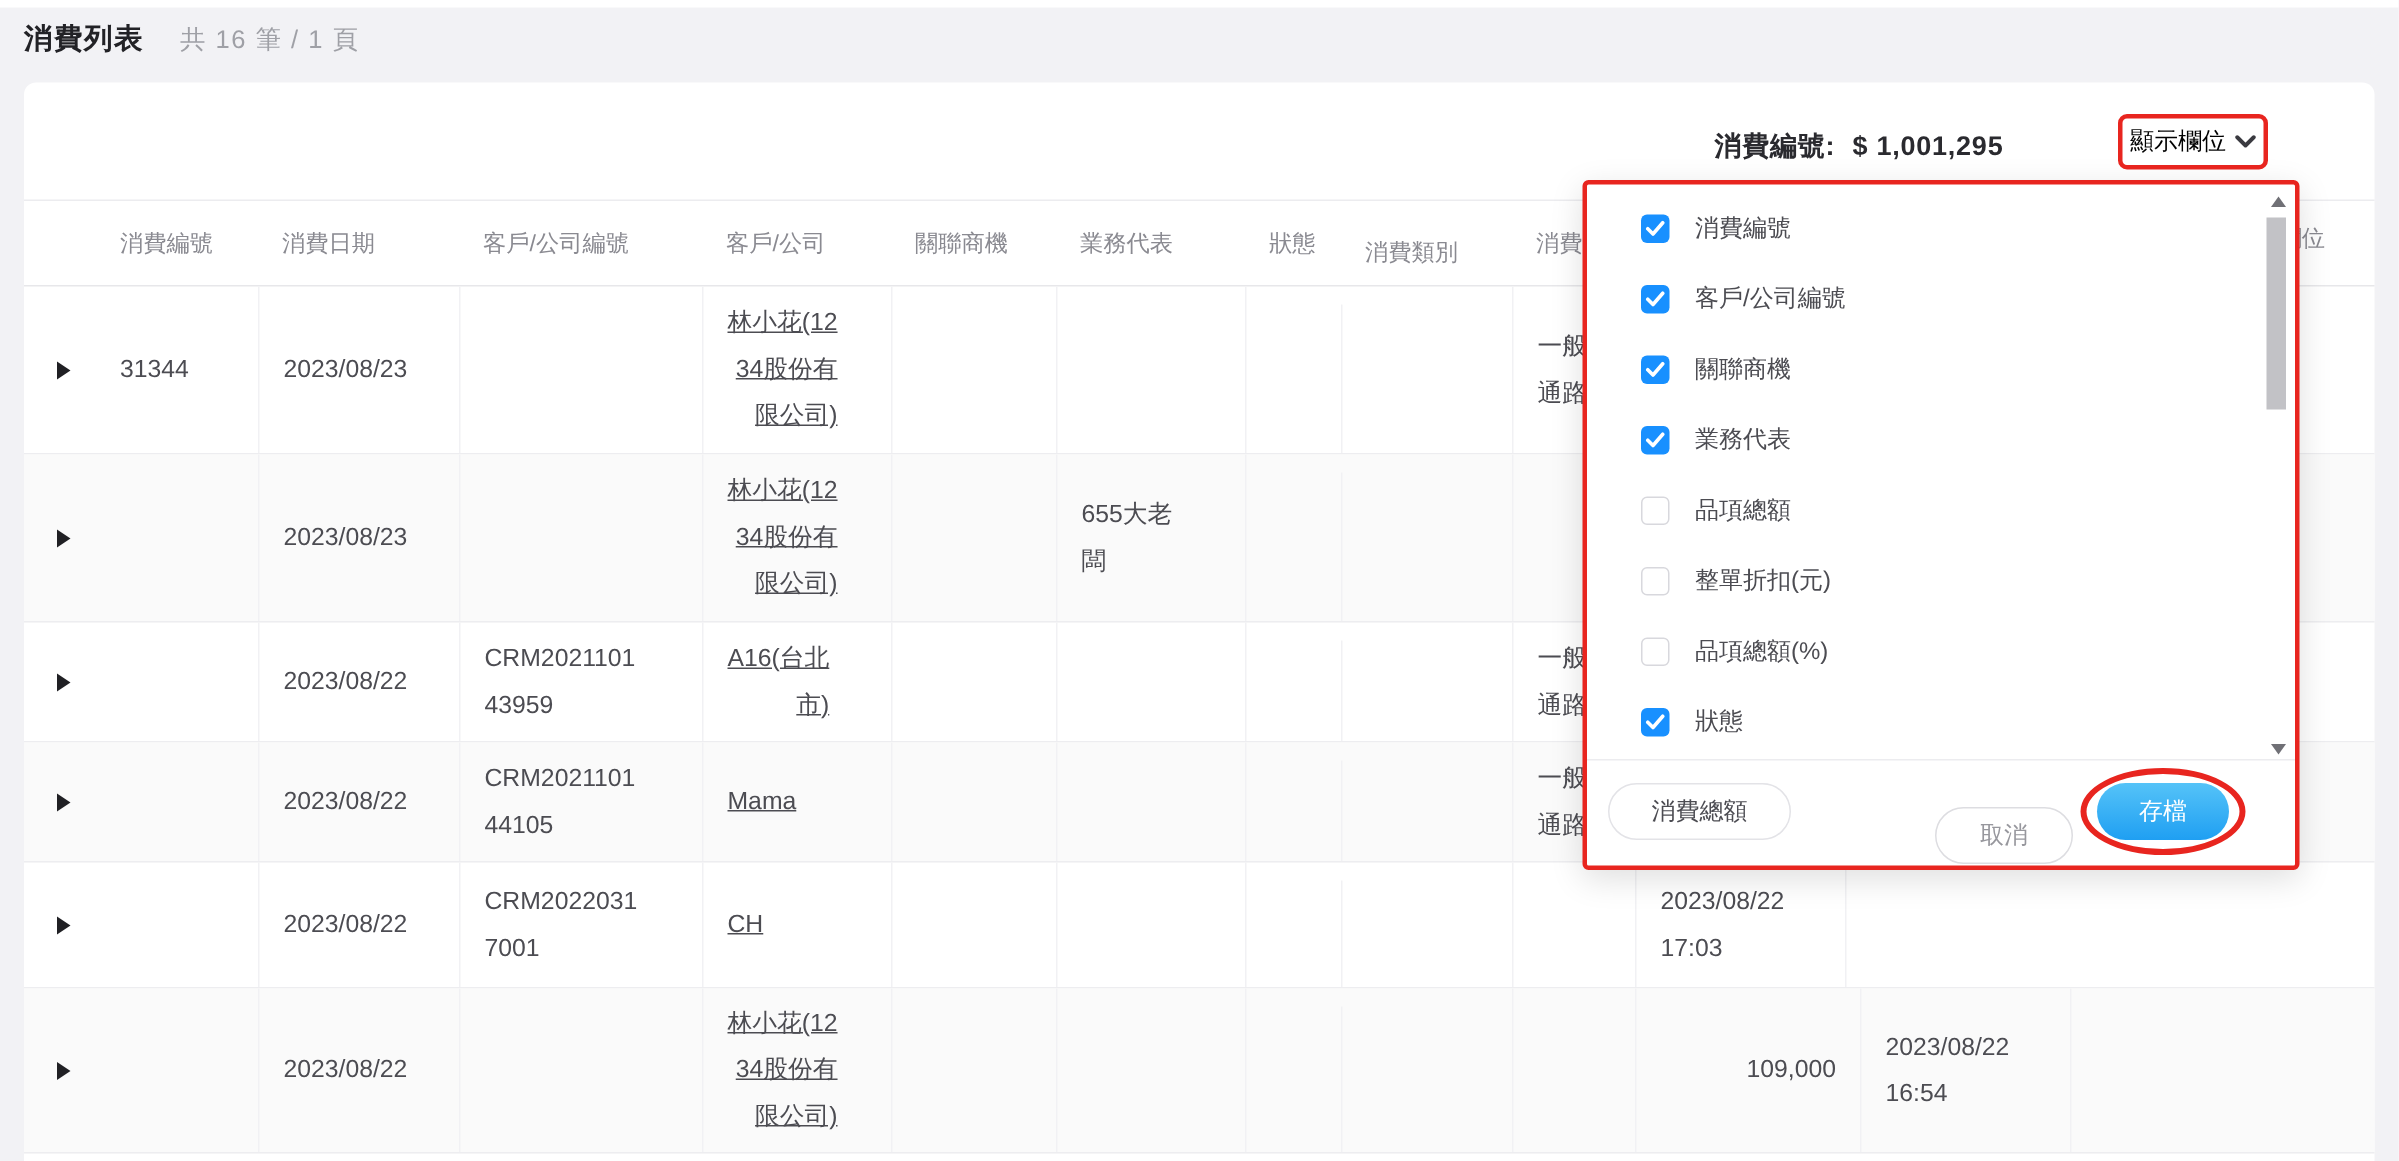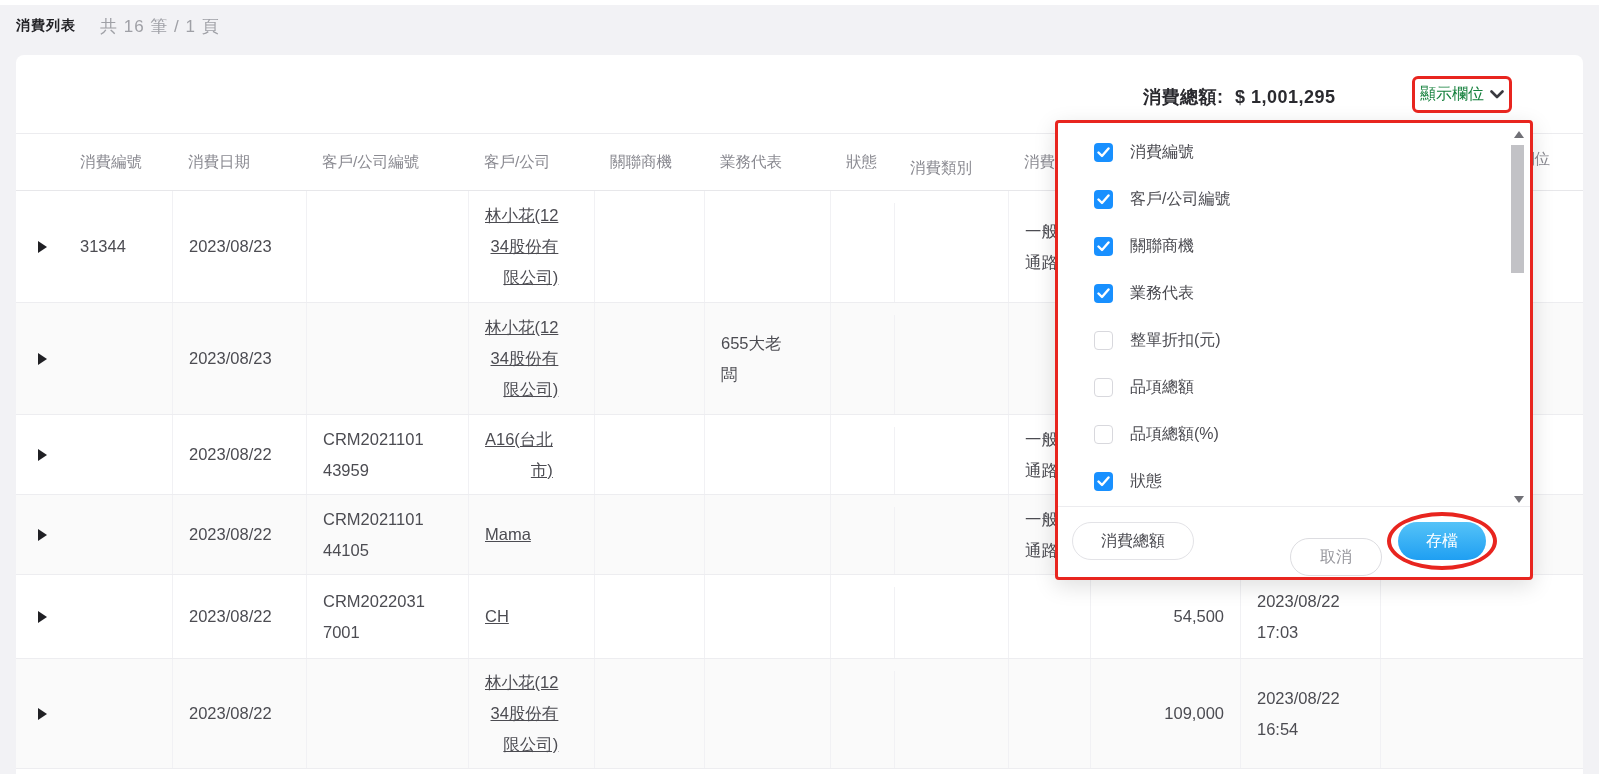--- a/index.html
+++ b/index.html
@@ -2,34 +2,34 @@
 <html><head>
 <meta charset="utf-8">
 <style>
   * { margin:0; padding:0; box-sizing:border-box; }
   html,body { width:1599px; height:774px; overflow:hidden;
     font-family:"Liberation Sans","DejaVu Sans",sans-serif; background:#f2f2f5; }
 
   .top-strip { position:absolute; left:0; top:0; width:1599px; height:5px; background:#ffffff; }
 
   .titlebar { position:absolute; left:16px; top:10px; height:32px; display:flex; align-items:center; }
-  .page-title { font-size:14px; font-weight:bold; color:#222226; letter-spacing:1px; }
+  .page-title { font-size:19px; font-weight:bold; color:#222226; letter-spacing:1px; }
   .count-info { margin-left:24px; font-size:17px; color:#9fa0a6; letter-spacing:1px; }
 
   .card { position:absolute; left:16px; top:55px; width:1567px; height:719px;
     background:#ffffff; border-radius:8px 8px 0 0; }
 
   .total-label { position:absolute; left:1127px; top:30px; font-size:18px; font-weight:bold;
     color:#2a2a2f; letter-spacing:.5px; }
   .total-label .amount-part { margin-left:6px; }
 
   .columns-button { position:absolute; left:1396px; top:21px; width:100px; height:37px;
     border:3px solid #e8251f; border-radius:6px; background:#fff;
     display:flex; align-items:center; justify-content:center; cursor:pointer; z-index:11; }
-  .columns-button .lbl { font-size:16px; color:#15803d; }
+  .columns-button .lbl { font-size:16px; color:#000000; }
   .columns-button svg { margin-left:6px; }
 
   
   .thead { position:absolute; left:0; top:78px; width:1567px; height:58px; display:flex;
     border-top:1px solid #ececef; border-bottom:1px solid #e7e7ea; align-items:center;
     color:#8a8a91; font-size:15.5px; }
   .thead .cell { padding-left:16px; }
   .col-header-far { position:absolute; left:1503px; top:94px; font-size:15.5px; color:#8a8a91; z-index:1; }
 
   .tbody { position:absolute; left:0; top:136px; width:1567px; }
@@ -87,21 +87,21 @@
 <div class="top-strip"></div>
 
 <div class="titlebar">
   <span class="page-title">消費列表</span>
   <span class="count-info">共 16 筆 / 1 頁</span>
 </div>
 
 <div class="card">
 
   <div class="total-label">
-    <span>消費總額:</span>
+    <span>消費編號:</span>
     <span class="amount-part">$ 1,001,295</span>
   </div>
 
   <div class="columns-button">
     <span class="lbl">顯示欄位</span>
     <svg width="14" height="9" viewBox="0 0 14 9">
       <polyline points="1.5,1.5 7,7 12.5,1.5" fill="none" stroke="#3a3a40" stroke-width="2.6" stroke-linecap="round" stroke-linejoin="round"></polyline>
     </svg>
   </div>
 
@@ -203,21 +203,20 @@
       <div class="cell c1"></div>
       <div class="cell c2 vline">2023/08/22</div>
       <div class="cell c3 vline">CRM2022031
 7001</div>
       <div class="cell c4 vline"><span class="link">CH</span></div>
       <div class="cell c5 vline"></div>
       <div class="cell c6 vline"></div>
       <div class="cell c7 vline"></div>
       <div class="cell c8 vline"></div>
       <div class="cell c9 vline"></div>
-      <div class="cell c10 vline">54,500</div>
       <div class="cell c11 vline">2023/08/22
 17:03</div>
       <div class="cell c12 vline"></div>
     </div>
 
     <div class="trow rlast zebra">
       <div class="cell c0"><span class="expand-icon"></span></div>
       <div class="cell c1"></div>
       <div class="cell c2 vline">2023/08/22</div>
       <div class="cell c3 vline"></div>
@@ -267,25 +266,25 @@
     <div class="panel-item">
       <span class="checkbox on">
           <svg width="13" height="11" viewBox="0 0 13 11">
             <polyline points="1.5,5.5 5,9 11.5,1.5" fill="none" stroke="#fff" stroke-width="2.4" stroke-linecap="round" stroke-linejoin="round"></polyline>
           </svg>
         </span>
       <span class="item-label">業務代表</span>
     </div>
     <div class="panel-item">
       <span class="checkbox off"></span>
+      <span class="item-label">品項總額</span>
+    </div>
+    <div class="panel-item">
+      <span class="checkbox off"></span>
       <span class="item-label">整單折扣(元)</span>
-    </div>
-    <div class="panel-item">
-      <span class="checkbox off"></span>
-      <span class="item-label">品項總額</span>
     </div>
     <div class="panel-item">
       <span class="checkbox off"></span>
       <span class="item-label">品項總額(%)</span>
     </div>
     <div class="panel-item">
       <span class="checkbox on">
           <svg width="13" height="11" viewBox="0 0 13 11">
             <polyline points="1.5,5.5 5,9 11.5,1.5" fill="none" stroke="#fff" stroke-width="2.4" stroke-linecap="round" stroke-linejoin="round"></polyline>
           </svg>

